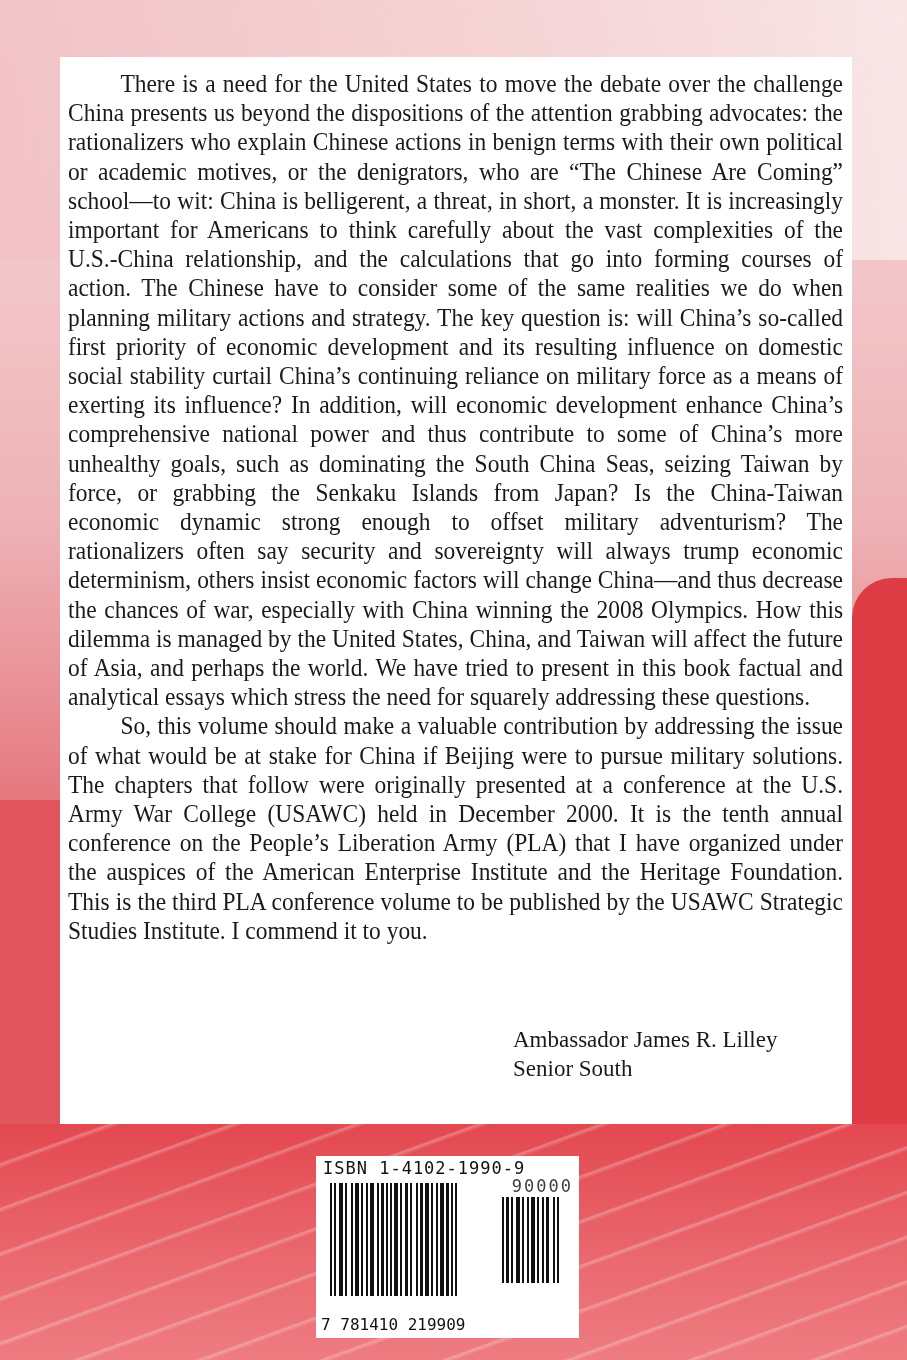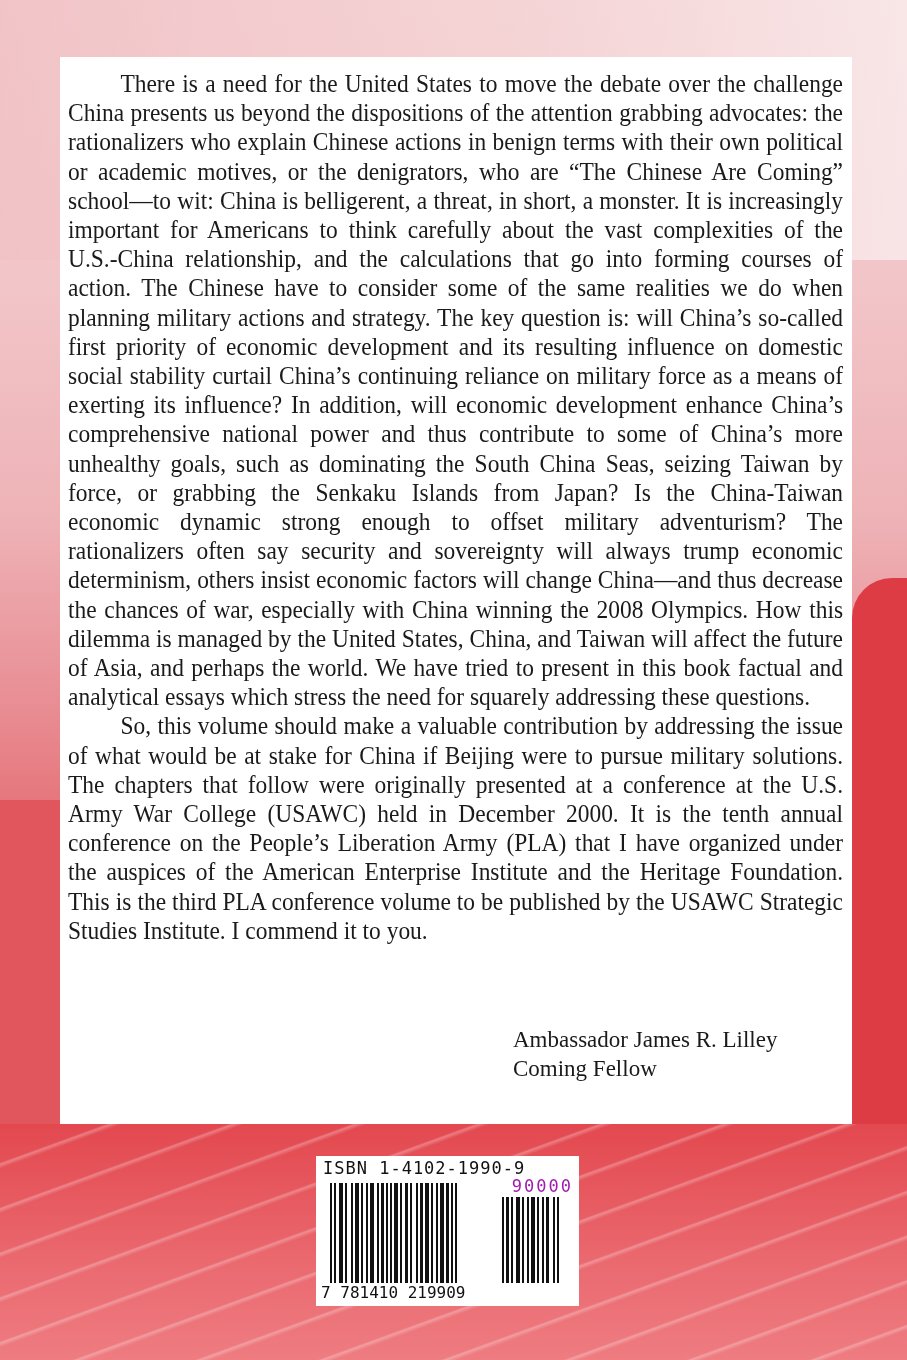--- a/index.html
+++ b/index.html
@@ -37,30 +37,30 @@
     font-size: 24.2px; line-height: 29.2px; color: #1a1a1a;
     text-align: justify; text-indent: 54px; margin: 0;
     transform: scaleX(0.97); transform-origin: left top; width: 799px;
   }
   .signature {
     position: absolute; left: 441px; top: 968px;
     font-size: 23px; line-height: 29px; color: #1a1a1a; margin-left: 12px;
   }
   .signature div { white-space: nowrap; }
   .isbn-box {
-    position: absolute; left: 316px; top: 1156px; width: 263px; height: 150px;
+    position: absolute; left: 316px; top: 1156px; width: 263px; height: 182px;
     background: #ffffff; box-sizing: border-box;
   }
   .isbn-text {
     position: absolute; left: 7px; top: 2px; font-family: "DejaVu Sans Mono", monospace;
     font-size: 17px; letter-spacing: 1px; color: #111;
   }
   .price-text {
     position: absolute; right: 6px; top: 20px; font-family: "DejaVu Sans Mono", monospace;
-    font-size: 17px; letter-spacing: 2px; color: #a21caf;
+    font-size: 17px; letter-spacing: 2px; color: #404040;
   }
   .ean-text {
     position: absolute; left: 3px; bottom: 4px; font-family: "DejaVu Sans Mono", monospace;
     font-size: 16px; color: #111; background: #fff; padding: 0 2px;
     white-space: pre;
   }
   .bars-main { position: absolute; left: 14px; top: 27px; width: 170px; height: 113px; display: flex; align-items: stretch; }
   .bars-addon { position: absolute; left: 186px; top: 41px; width: 72px; height: 86px; display: flex; align-items: stretch; }
   .bar { background: #111; height: 100%; }
   .gap { height: 100%; }
@@ -72,21 +72,21 @@
 <div class="bg-mountain-left"></div>
 <div class="bg-mountain-right"></div>
 <div class="wall-lines"></div>
 
 <div class="text-panel">
   <p class="para">There is a need for the United States to move the debate over the challenge China presents us beyond the dispositions of the attention grabbing advocates: the rationalizers who explain Chinese actions in benign terms with their own political or academic motives, or the denigrators, who are “The Chinese Are Coming” school—to wit: China is belligerent, a threat, in short, a monster. It is increasingly important for Americans to think carefully about the vast complexities of the U.S.-China relationship, and the calculations that go into forming courses of action. The Chinese have to consider some of the same realities we do when planning military actions and strategy. The key question is: will China’s so-called first priority of economic development and its resulting influence on domestic social stability curtail China’s continuing reliance on military force as a means of exerting its influence? In addition, will economic development enhance China’s comprehensive national power and thus contribute to some of China’s more unhealthy goals, such as dominating the South China Seas, seizing Taiwan by force, or grabbing the Senkaku Islands from Japan? Is the China-Taiwan economic dynamic strong enough to offset military adventurism? The rationalizers often say security and sovereignty will always trump economic determinism, others insist economic factors will change China—and thus decrease the chances of war, especially with China winning the 2008 Olympics. How this dilemma is managed by the United States, China, and Taiwan will affect the future of Asia, and perhaps the world. We have tried to present in this book factual and analytical essays which stress the need for squarely addressing these questions.</p>
   <p class="para">So, this volume should make a valuable contribution by addressing the issue of what would be at stake for China if Beijing were to pursue military solutions. The chapters that follow were originally presented at a conference at the U.S. Army War College (USAWC) held in December 2000. It is the tenth annual conference on the People’s Liberation Army (PLA) that I have organized under the auspices of the American Enterprise Institute and the Heritage Foundation. This is the third PLA conference volume to be published by the USAWC Strategic Studies Institute. I commend it to you.</p>
 
   <div class="signature">
     <div>Ambassador James R. Lilley</div>
-    <div>Coming Fellow</div>
+    <div>Senior South</div>
   </div>
 </div>
 
 <div class="isbn-box">
   <div class="isbn-text">ISBN 1-4102-1990-9</div>
   <div class="price-text">90000</div>
   <div class="bars-main" id="bars-main">
       <div class="bar" style="width: 2px;"></div>
       <div class="gap" style="width: 2px;"></div>
       <div class="bar" style="width: 2px;"></div>

